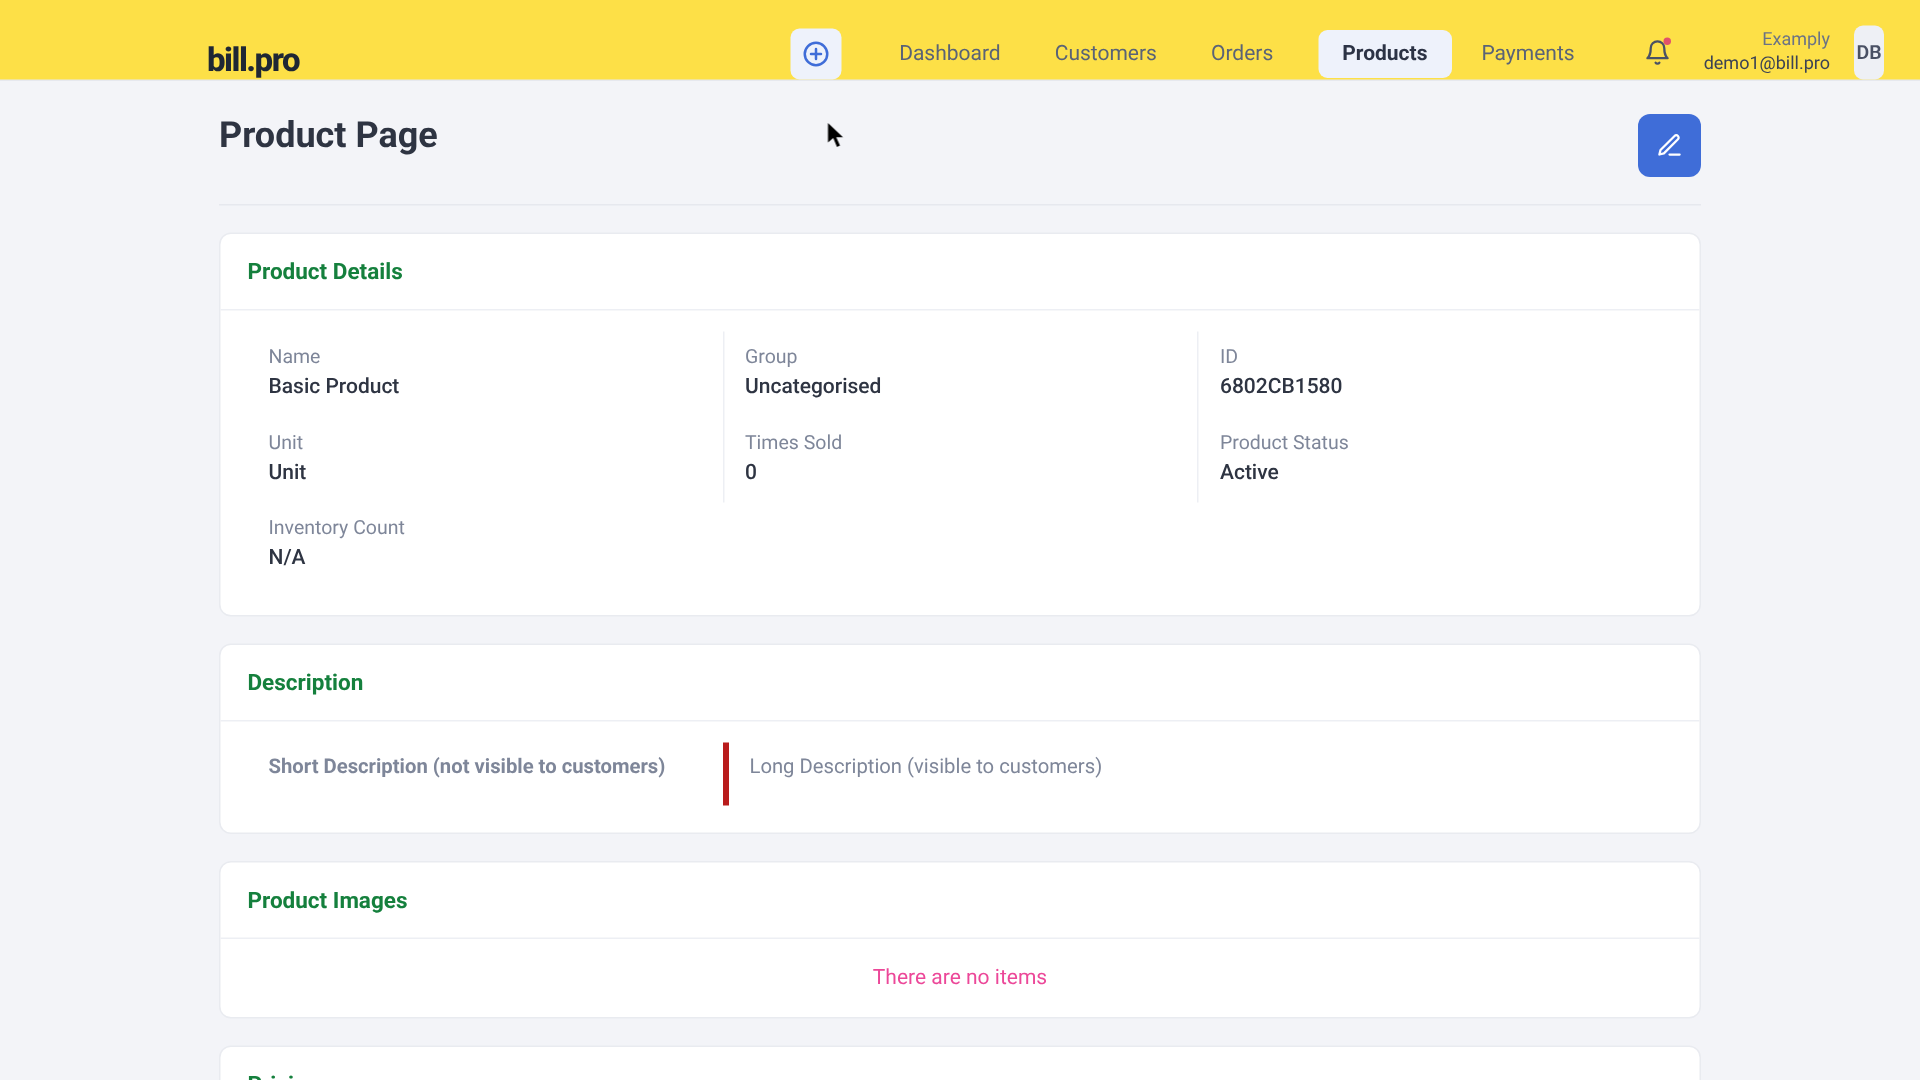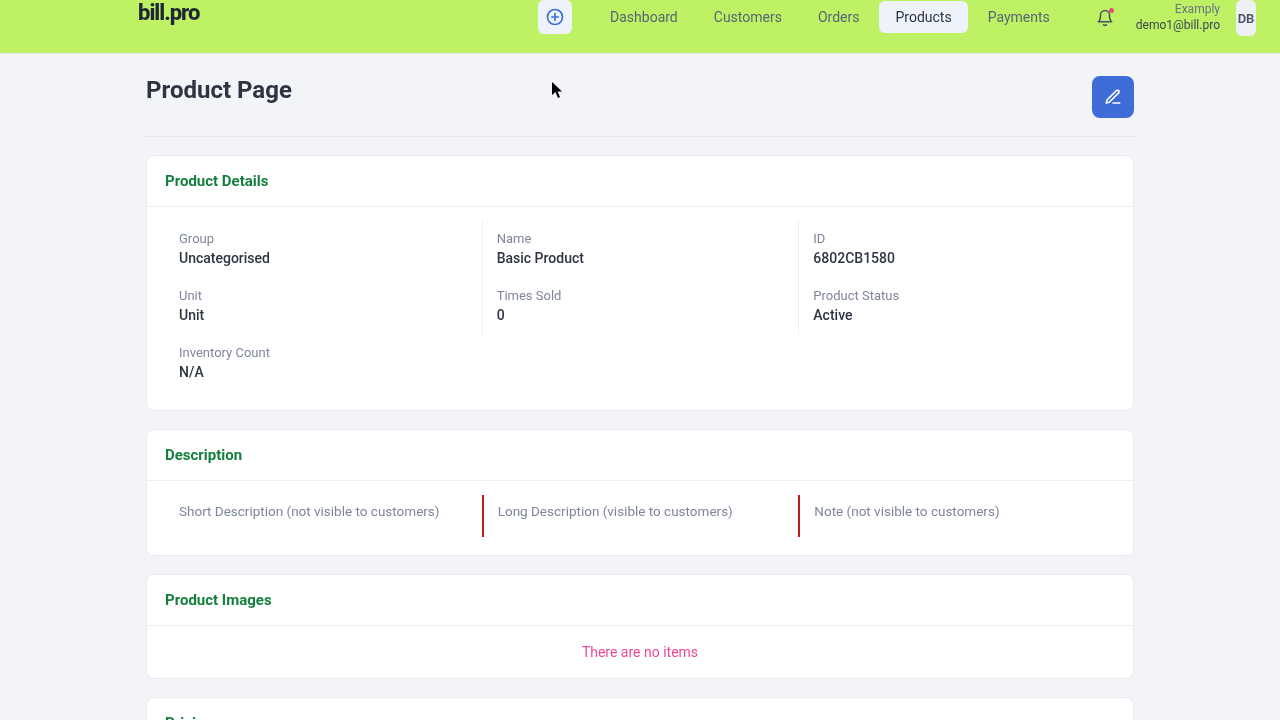--- a/index.html
+++ b/index.html
@@ -7,25 +7,25 @@
     width: 1280px; height: 720px;
     font-family: -apple-system, BlinkMacSystemFont, "Segoe UI", Roboto, Helvetica, Arial, sans-serif;
     background: #f3f4f8;
     color: #2c3345;
     overflow: hidden;
     position: relative;
   }
 
   
   .header {
-    background: #bef264;
+    background: #fde047;
     border-bottom: 1px solid #e6e8ee;
     height: 54px;
     display: flex;
-    align-items: flex-start;
+    align-items: flex-end;
     padding: 0 24px 0 18px;
   }
   .logo {
     font-size: 22px;
     font-weight: 800;
     letter-spacing: -1px;
     color: #1f2734;
     margin-left: 120px;
   }
   .nav-center {
@@ -46,21 +46,22 @@
   .nav-item {
     padding: 8px 16px;
     font-size: 14px;
     color: #5a6376;
     cursor: pointer;
     border-radius: 6px;
   }
   .nav-item.active {
     background: #eef2fb;
     color: #2c3345;
-    font-weight: 400;
+    font-weight: 700;
+    margin-left: 10px;
   }
   .nav-right {
     display: flex;
     align-items: center;
     margin-left: 24px;
     gap: 16px;
   }
   .bell {
     width: 30px; height: 30px;
     display: flex; align-items: center; justify-content: center;
@@ -163,25 +164,25 @@
     color: #2e3442;
     font-weight: 500;
   }
 
   .desc-grid {
     display: grid;
     grid-template-columns: 1fr 1fr 1fr;
   }
   .desc-col {
     padding: 8px 14px 18px 14px;
-    border-left: 2px solid #b91c1c;
+    border-left: 4px solid #b91c1c;
     font-size: 13.5px;
     color: #7e8699;
   }
-  .desc-col:first-child { border-left: none; }
+  .desc-col:first-child { border-left: none; font-weight: bold; }
 
   .empty {
     text-align: center;
     font-size: 14px;
     color: #ec4899;
     padding: 18px 0;
   }
 
   
   .cursor {
@@ -239,26 +240,26 @@
             <path d="M16.5 3.5a2.12 2.12 0 113 3L7 19l-4 1 1-4 12.5-12.5z"></path>
         </svg>
       </div>
     </div>
 
     <div class="card">
       <div class="card-header">Product Details</div>
       <div class="card-body">
         <div class="field-grid">
           <div class="field">
+            <div class="field-label">Name</div>
+            <div class="field-value">Basic Product</div>
+          </div>
+          <div class="field">
             <div class="field-label">Group</div>
             <div class="field-value">Uncategorised</div>
-          </div>
-          <div class="field">
-            <div class="field-label">Name</div>
-            <div class="field-value">Basic Product</div>
           </div>
           <div class="field">
             <div class="field-label">ID</div>
             <div class="field-value">6802CB1580</div>
           </div>
           <div class="field">
             <div class="field-label">Unit</div>
             <div class="field-value">Unit</div>
           </div>
           <div class="field">
@@ -276,21 +277,20 @@
         </div>
       </div>
     </div>
 
     <div class="card">
       <div class="card-header">Description</div>
       <div class="card-body">
         <div class="desc-grid">
           <div class="desc-col">Short Description (not visible to customers)</div>
           <div class="desc-col">Long Description (visible to customers)</div>
-          <div class="desc-col">Note (not visible to customers)</div>
         </div>
       </div>
     </div>
 
     <div class="card">
       <div class="card-header">Product Images</div>
       <div class="empty">There are no items</div>
     </div>
 
     <div class="card">

